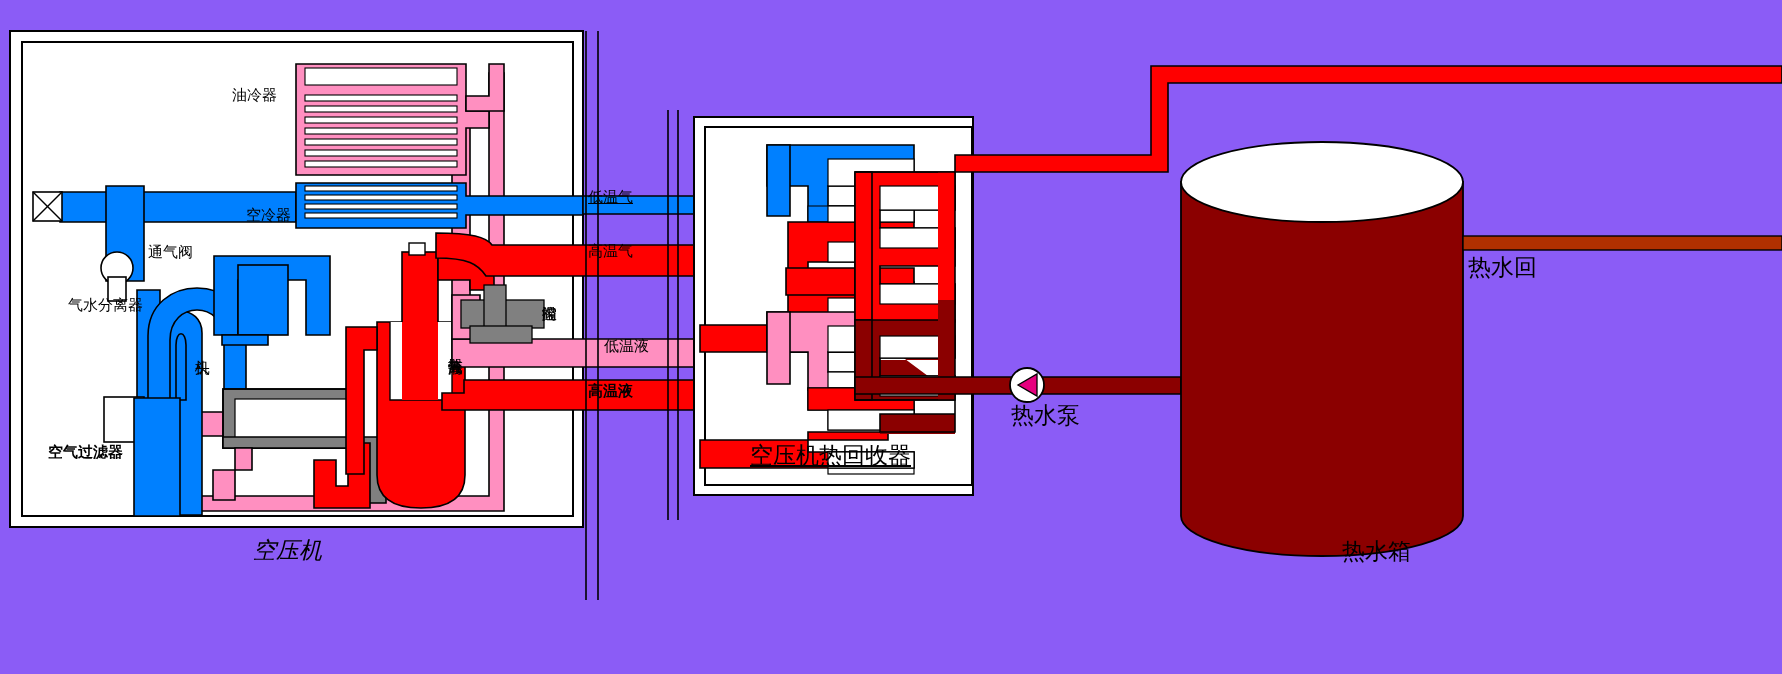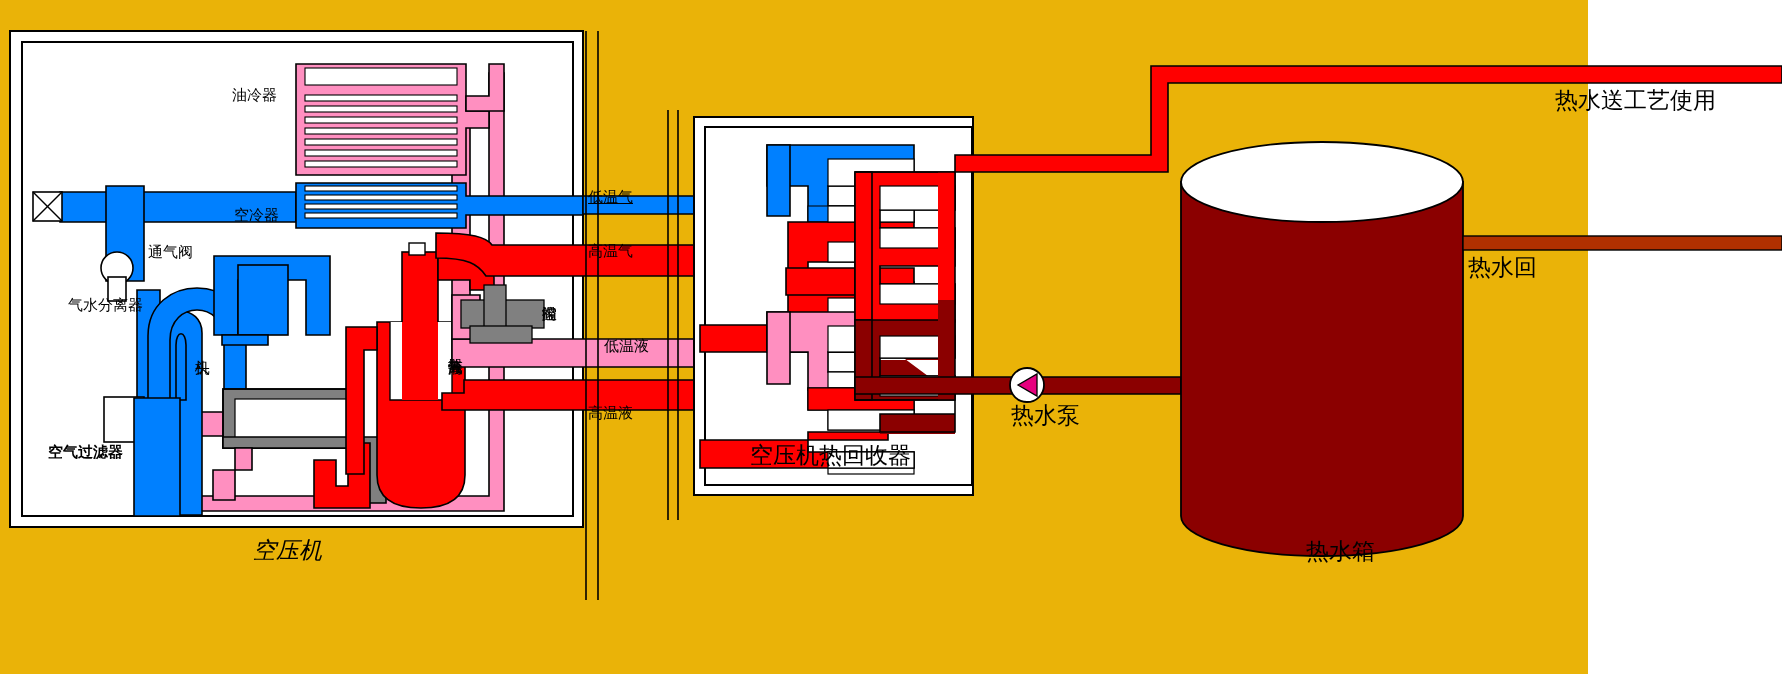--- a/index.html
+++ b/index.html
@@ -1,17 +1,17 @@
 <!DOCTYPE html>
 <html><head>
 <meta charset="utf-8">
 <style>
   html,body{margin:0;padding:0;background:#ffffff;}
   body{width:1782px;height:674px;overflow:hidden;font-family:"Liberation Serif","DejaVu Serif",serif;}
-  #stage{position:relative;width:1588px;height:674px;background:#eab308;}
+  #stage{position:relative;width:1782px;height:674px;background:#8b5cf6;}
   svg{display:block;}
   .lbl{position:absolute;color:#000;font-family:"Liberation Serif","DejaVu Serif",serif;white-space:nowrap;}
   .lbl-sm{font-size:15px;}
   .lbl-lg{font-size:23px;}
   .lbl-v{writing-mode:vertical-rl;text-orientation:upright;line-height:1.02;}
 </style>
 </head>
 <body>
 
 <div id="stage">
@@ -248,47 +248,46 @@
     </g>
 
     <g>
       <rect x="1463" y="236" width="319" height="14" fill="#b03000" stroke="#000" stroke-width="1.4"></rect>
     </g>
 
   </svg>
 
   <div class="lbl lbl-sm" style="left:232px;top:86px;">油冷器</div>
 
-  <div class="lbl lbl-sm" style="left:234px;top:206px;">空冷器</div>
+  <div class="lbl lbl-sm" style="left:246px;top:206px;">空冷器</div>
 
   <div class="lbl lbl-sm" style="left:148px;top:243px;">通气阀</div>
 
   <div class="lbl lbl-sm" style="left:68px;top:296px;">气水分离器</div>
 
   <div class="lbl lbl-sm" style="left:48px;top:443px;font-weight:bold;">空气过滤器</div>
 
   <div class="lbl lbl-sm lbl-v" style="left:194px;top:348px;">机头</div>
 
   <div class="lbl lbl-sm lbl-v" style="left:447px;top:347px;">液气分离器</div>
 
   <div class="lbl lbl-sm lbl-v" style="left:541px;top:294px;">温控阀</div>
 
   <div class="lbl lbl-sm" style="left:588px;top:188px;text-decoration:underline;">低温气</div>
 
   <div class="lbl lbl-sm" style="left:588px;top:242px;">高温气</div>
 
   <div class="lbl lbl-sm" style="left:604px;top:337px;">低温液</div>
 
-  <div class="lbl lbl-sm" style="left:588px;top:404px;">高温液</div>
-
-  <div class="lbl lbl-lg" style="left:750px;top:440px;">空压机热回收器</div>
+  <div class="lbl lbl-sm" style="left:588px;top:382px;font-weight:bold;">高温液</div>
+
+  <div class="lbl lbl-lg" style="left:750px;top:440px;text-decoration:underline;">空压机热回收器</div>
 
   <div class="lbl lbl-lg" style="left:1005px;top:400px;margin-left:6px;">热水泵</div>
 
-  <div class="lbl lbl-lg" style="left:1555px;top:85px;">热水送工艺使用</div>
 
   <div class="lbl lbl-lg" style="left:1468px;top:252px;">热水回</div>
 
   <div class="lbl lbl-lg" style="left:253px;top:535px;font-style:italic;">空压机</div>
 
-  <div class="lbl lbl-lg" style="left:1306px;top:536px;text-align:right;">热水箱</div>
+  <div class="lbl lbl-lg" style="left:1342px;top:536px;text-align:right;">热水箱</div>
 
 </div>
 
 </body></html>

